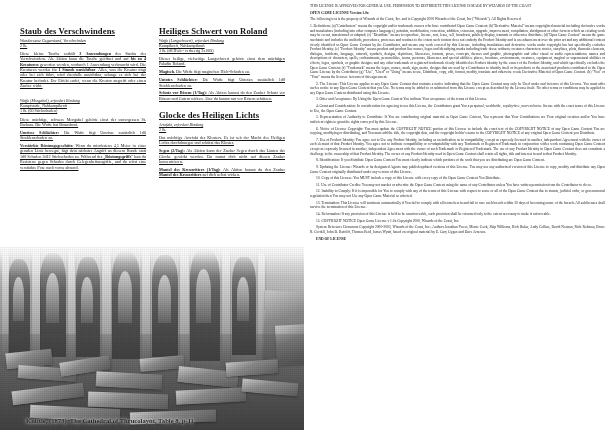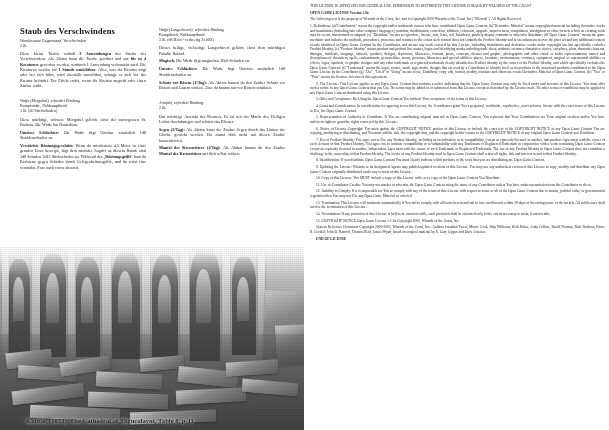--- a/index.html
+++ b/index.html
@@ -20,20 +20,21 @@
     overflow:hidden;
   }
   .left-cols{
     position:absolute;
     left:20px;top:27px;
     width:265px;
     height:215px;
     column-count:2;
     column-gap:13px;
     overflow:hidden;
+    text-decoration:underline;
   }
   .entry{ break-inside:avoid-column; margin-bottom:5px; }
   .entry-title{
     font-family:"Liberation Serif", serif;
     font-weight:bold;
     font-size:8.6px;
     line-height:9.6px;
     margin:0 0 1.2px 0;
     letter-spacing:.1px;
   }
@@ -184,32 +185,34 @@
       <div class="entry">
         <p class="entry-sub">Waffe (Morgabel), erfordert Bindung</p>
         <p class="entry-meta">Kampfstaffe, Nahkampfkraft</p>
         <p class="entry-meta">1 lb. (60 Stichschaden)</p>
         <p class="entry-body">Diese mächtige, schwere Morgabel gehörte einst der unvergessen St. Barbara. Die Waffe hat Bonusboni.</p>
         <p class="entry-body"><span class="rin">Umrisse Schlächter:</span> Die Waffe fügt Umrisse zusätzlich 1d6 Strahlenschaden zu.</p>
         <p class="entry-body"><span class="rin">Verstärkte Rüstungsgeschütz:</span> Wenn du mindestens 4,5 Meter in einer geraden Linie bewegst, fügt dein nächster Angriff an diesem Runde statt 1d8 Schaden 2d12 Stichschaden zu. Während des „<span class="rin">Rüstungsgriffs</span>" hast du Resistenz gegen Schaden durch Gelegenheitsangriffe, und du wirst eine verstärkte Pose nach vorne ahnend.</p>
       </div>
 
       <div class="entry">
+        <h2 class="entry-title">Heiliges Schwert von Roland</h2>
         <p class="entry-sub">Waffe (Langschwert), erfordert Bindung</p>
         <p class="entry-meta">Kampfkraft, Nahkampfkraft</p>
         <p class="entry-meta">3 lb. (d8 Hieb - verheerig 2x10D)</p>
         <p class="entry-body">Dieses heilige, vielseitige Langschwert gehörte einst dem mächtigen Paladin Roland.</p>
         <p class="entry-body"><span class="rin">Magisch.</span> Die Waffe fügt magischen Hieb-Schaden zu.</p>
         <p class="entry-body"><span class="rin">Untotes Schlächter:</span> Die Waffe fügt Untoten zusätzlich 1d8 Strahlenschaden zu.</p>
         <p class="entry-body"><span class="rin">Schutz vor Bösem (1/Tag):</span> Als Aktion kannst du den Zauber Schutz vor Bösem und Gutem wirken. Aber du kannst nur vor Bösem schützen.</p>
       </div>
 
       <div class="entry-spacer"></div>
 
       <div class="entry">
+        <h2 class="entry-title">Glocke des Heiligen Lichts</h2>
         <p class="entry-sub">Artefakt, erfordert Bindung</p>
         <p class="entry-meta">2 lb.</p>
         <p class="entry-body">Das mächtige Artefakt des Klosters. Es ist seit der Macht des Heiligen Lichts durchdrungen und schützt das Kloster.</p>
         <p class="entry-body"><span class="rin">Segen (2/Tag):</span> Als Aktion kann der Zauber Segen durch das Läuten der Glocke gewirkt werden. Du musst dich nicht auf diesen Zauber konzentrieren.</p>
         <p class="entry-body"><span class="rin"><span class="rin">Mantel des Kreuzritters</span> (1/Tag):</span> Als Aktion kannst du den Zauber <span class="rin">Mantel des Kreuzritters</span> auf dich selbst wirken.</p>
       </div>
 
     </div>
 
     <div class="photo-wrap">

